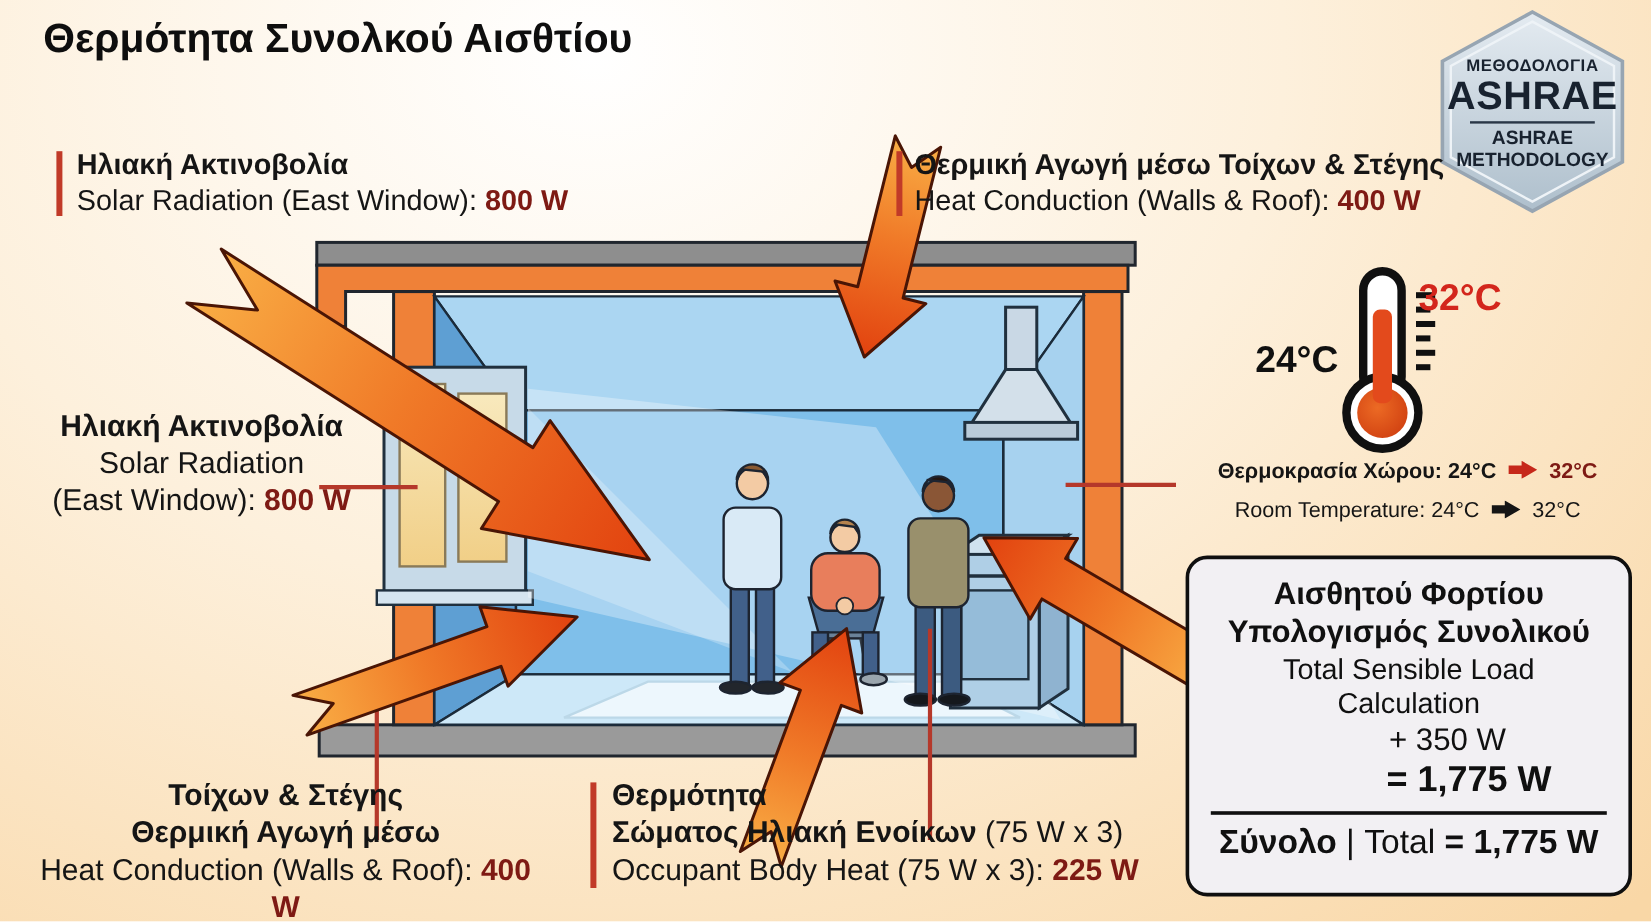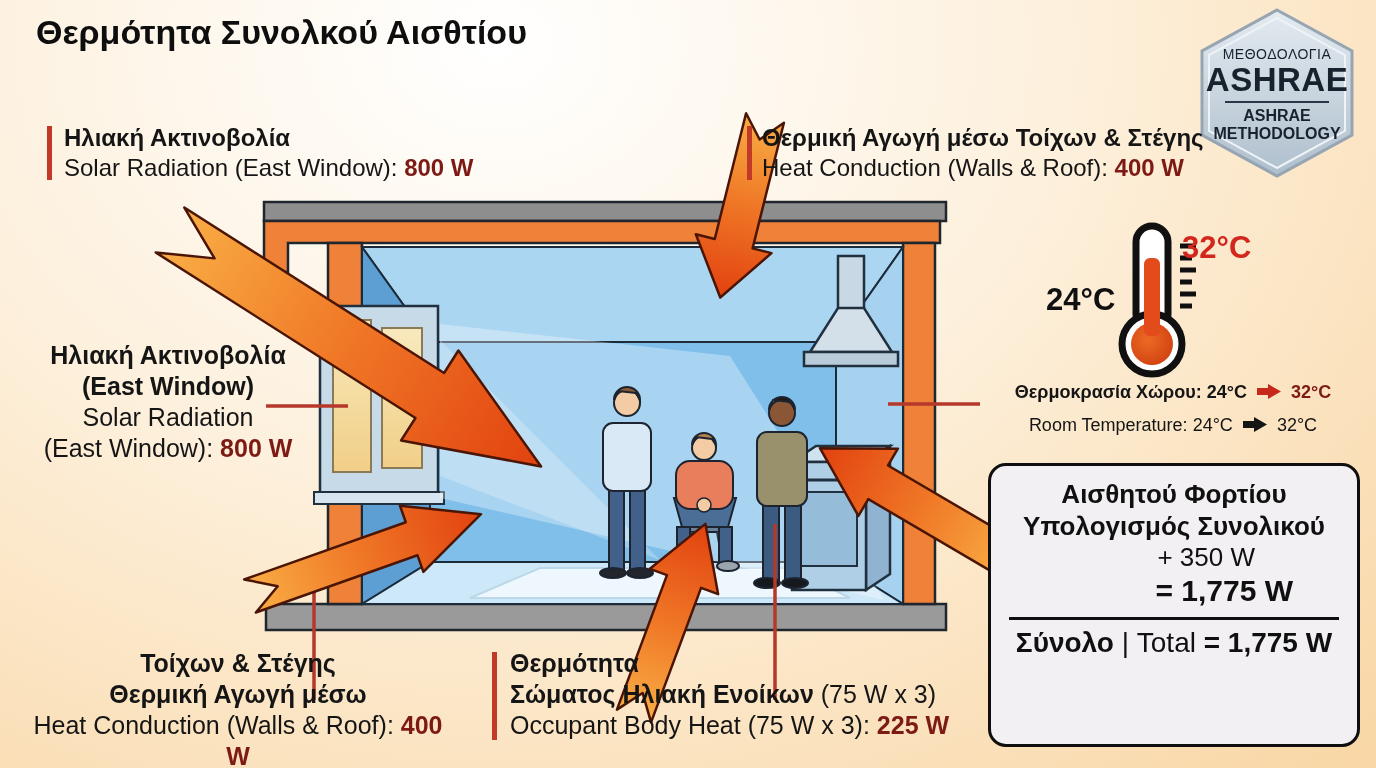--- a/index.html
+++ b/index.html
@@ -35,21 +35,21 @@
   .arr.black{color:#151515;}
   
   .tcold{left:1046px; top:282px; font-size:31px; font-weight:700; color:#101010;}
   .thot{left:1182px; top:230px; font-size:31px; font-weight:700; color:#d3261c;}
   
   .badge-text{
     position:absolute; left:1201px; top:16px; width:152px; height:156px;
     display:flex; flex-direction:column; align-items:center; justify-content:center;
     color:#18222f; text-align:center;
   }
-  .badge-text .b1{font-size:14px; font-weight:400; letter-spacing:.5px;}
+  .badge-text .b1{font-size:14px; font-weight:700; letter-spacing:.5px;}
   .badge-text .b2{font-size:33px; font-weight:700; letter-spacing:.5px; line-height:36px;}
   .badge-text .bdiv{width:104px; border-top:2px solid #2a3747; margin:3px 0 4px;}
   .badge-text .b3{font-size:16px; font-weight:700;}
   .badge-text .b4{font-size:16px; font-weight:700;}
   
   .calc{
     position:absolute; left:988px; top:463px; width:372px; height:284px; box-sizing:border-box;
     background:#f2f0f3; border:3px solid #0f0f0f; border-radius:18px; padding:12px 16px 0;
     color:#101010;
   }
@@ -229,21 +229,20 @@
   </div>
 
   <div class="bar" style="left:747px; top:126px; height:54px;"></div>
   <div class="lbl toplabel tl-right">
     <div class="bold">Θερμική Αγωγή μέσω Τοίχων &amp; Στέγης</div>
     <div><span>Heat Conduction (Walls &amp; Roof): </span><span class="val">400 W</span></div>
   </div>
 
   <div class="lbl midleft">
     <div class="bold">Ηλιακή Ακτινοβολία</div>
-    <div class="bold">(East Window)</div>
     <div>Solar Radiation</div>
     <div><span>(East Window): </span><span class="val">800 W</span></div>
   </div>
 
   <div class="lbl tcold">24°C</div>
   <div class="lbl thot">32°C</div>
 
   <div class="lbl roomtemp">
     <div>
       <span class="bold">Θερμοκρασία Χώρου:</span>
@@ -259,20 +258,21 @@
       <svg class="arr black" width="24" height="15" viewBox="0 0 24 15">
           <path d="M0 4 H11 V0 L24 7.5 L11 15 V11 H0 Z" fill="currentColor"></path>
         </svg>
       <span>32°C</span>
     </div>
   </div>
 
   <div class="calc">
     <div class="t-el">Αισθητού Φορτίου</div>
     <div class="t-el">Υπολογισμός Συνολικού</div>
+    <div class="t-en">Total Sensible Load Calculation</div>
     <div class="eq2">+ 350 W</div>
     <div class="res">= 1,775 W</div>
     <hr class="rule">
     <div class="total">
       <span class="bold">Σύνολο</span>
       <span>|</span>
       <span>Total</span>
       <span class="bold">= 1,775 W</span>
     </div>
   </div>

